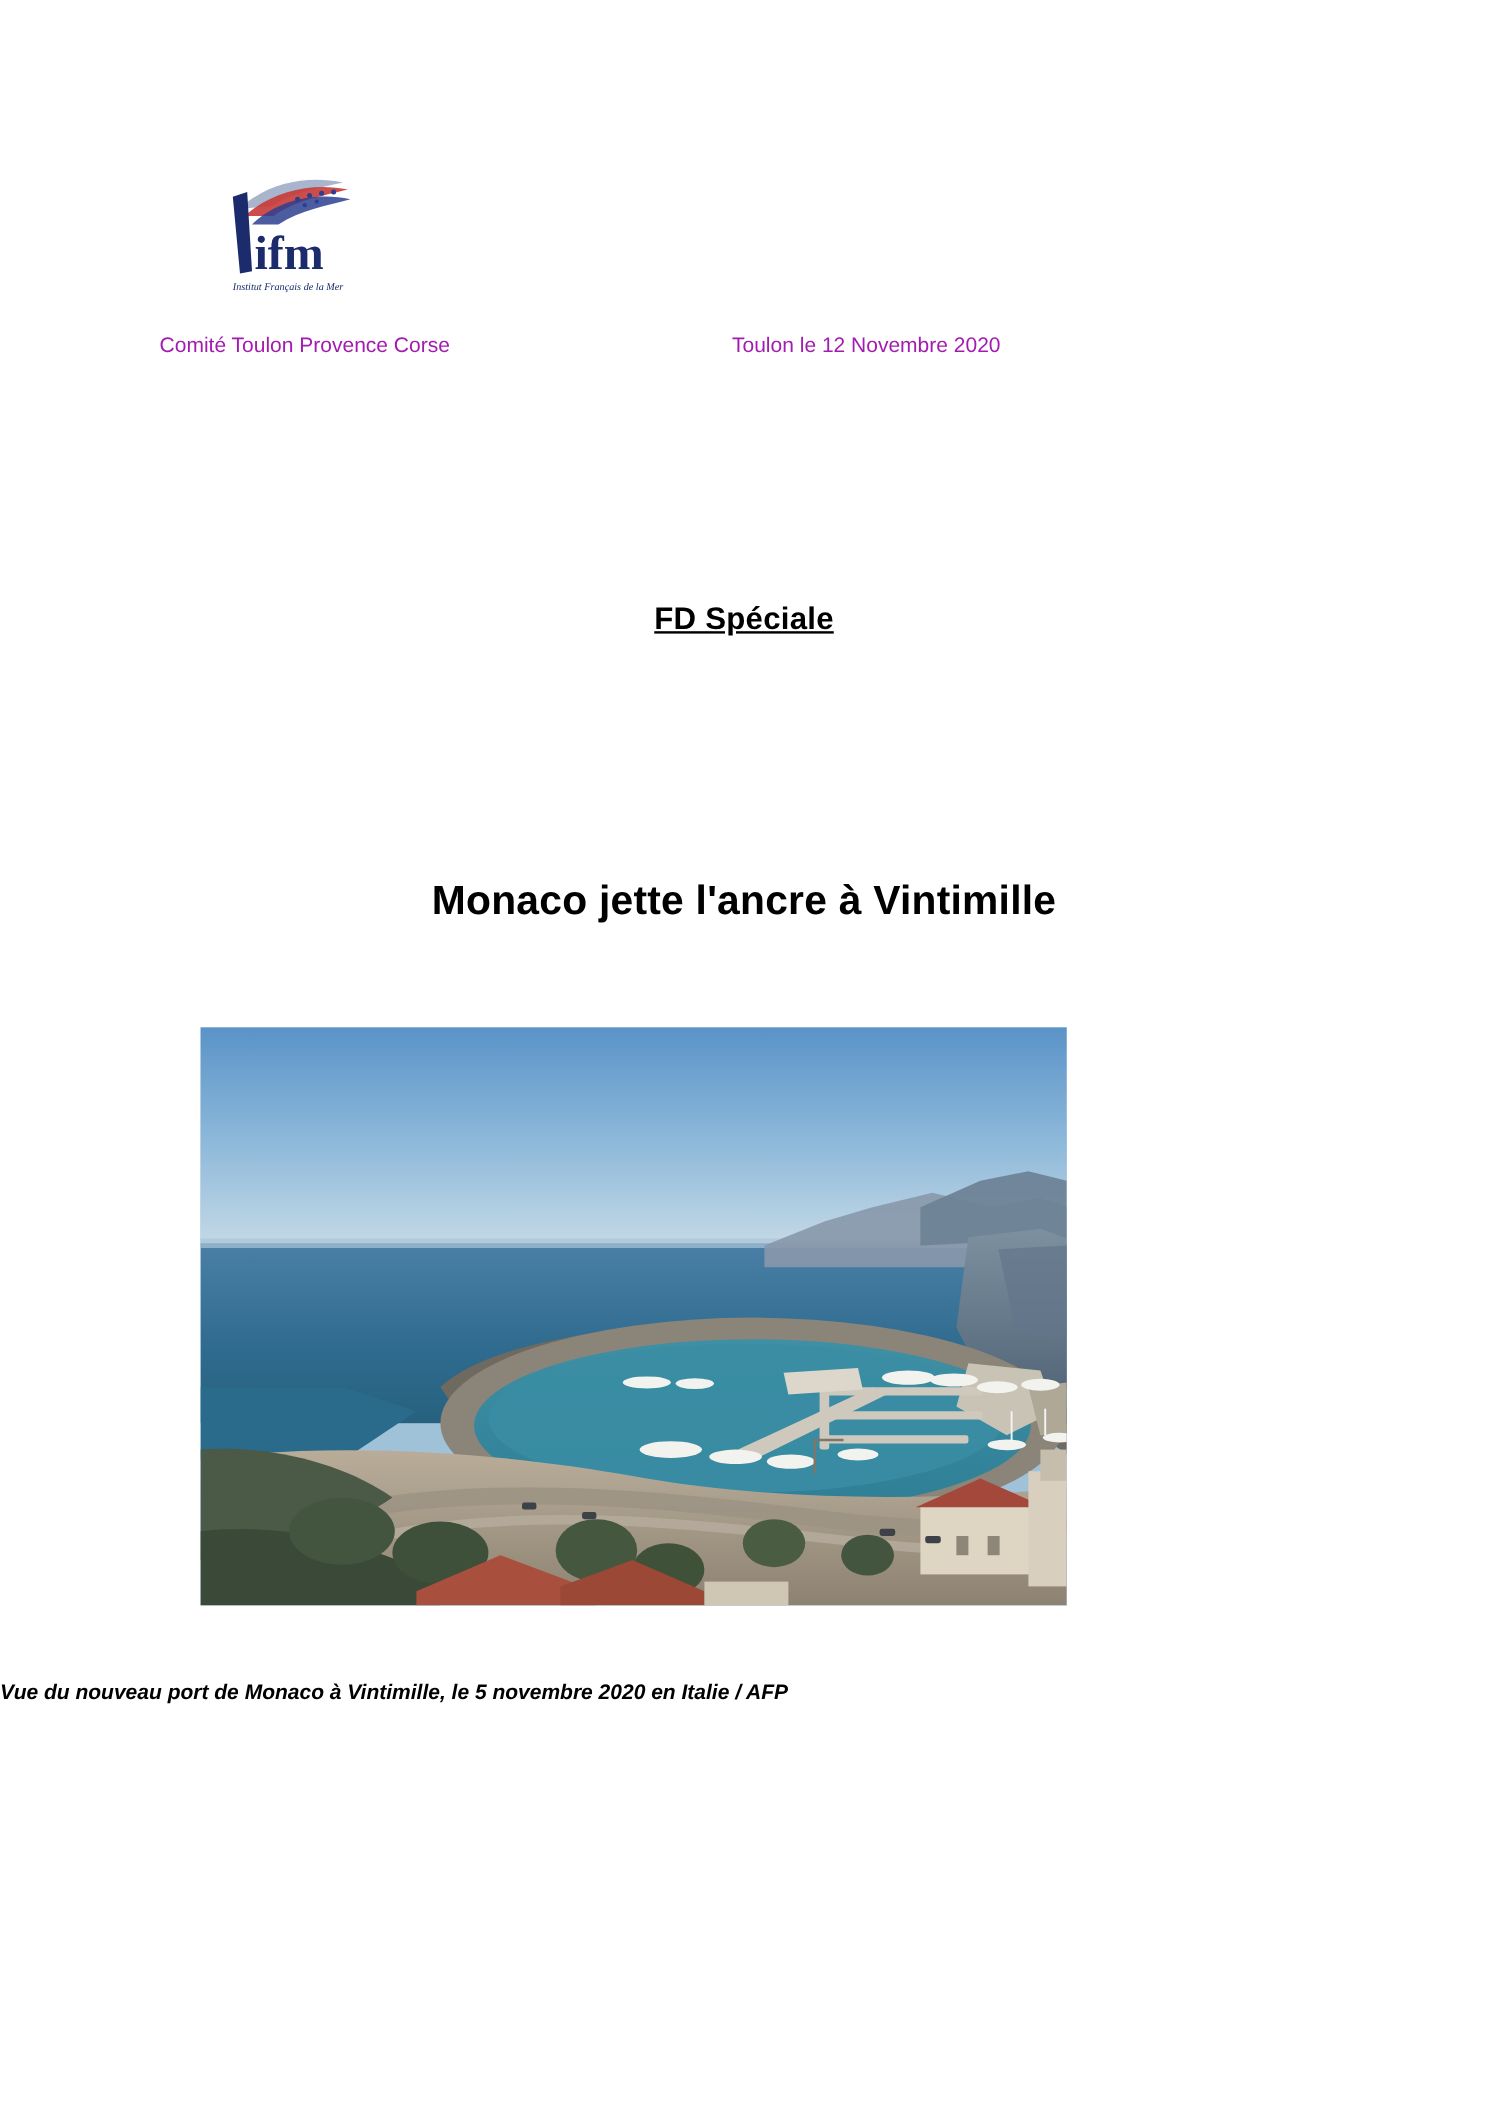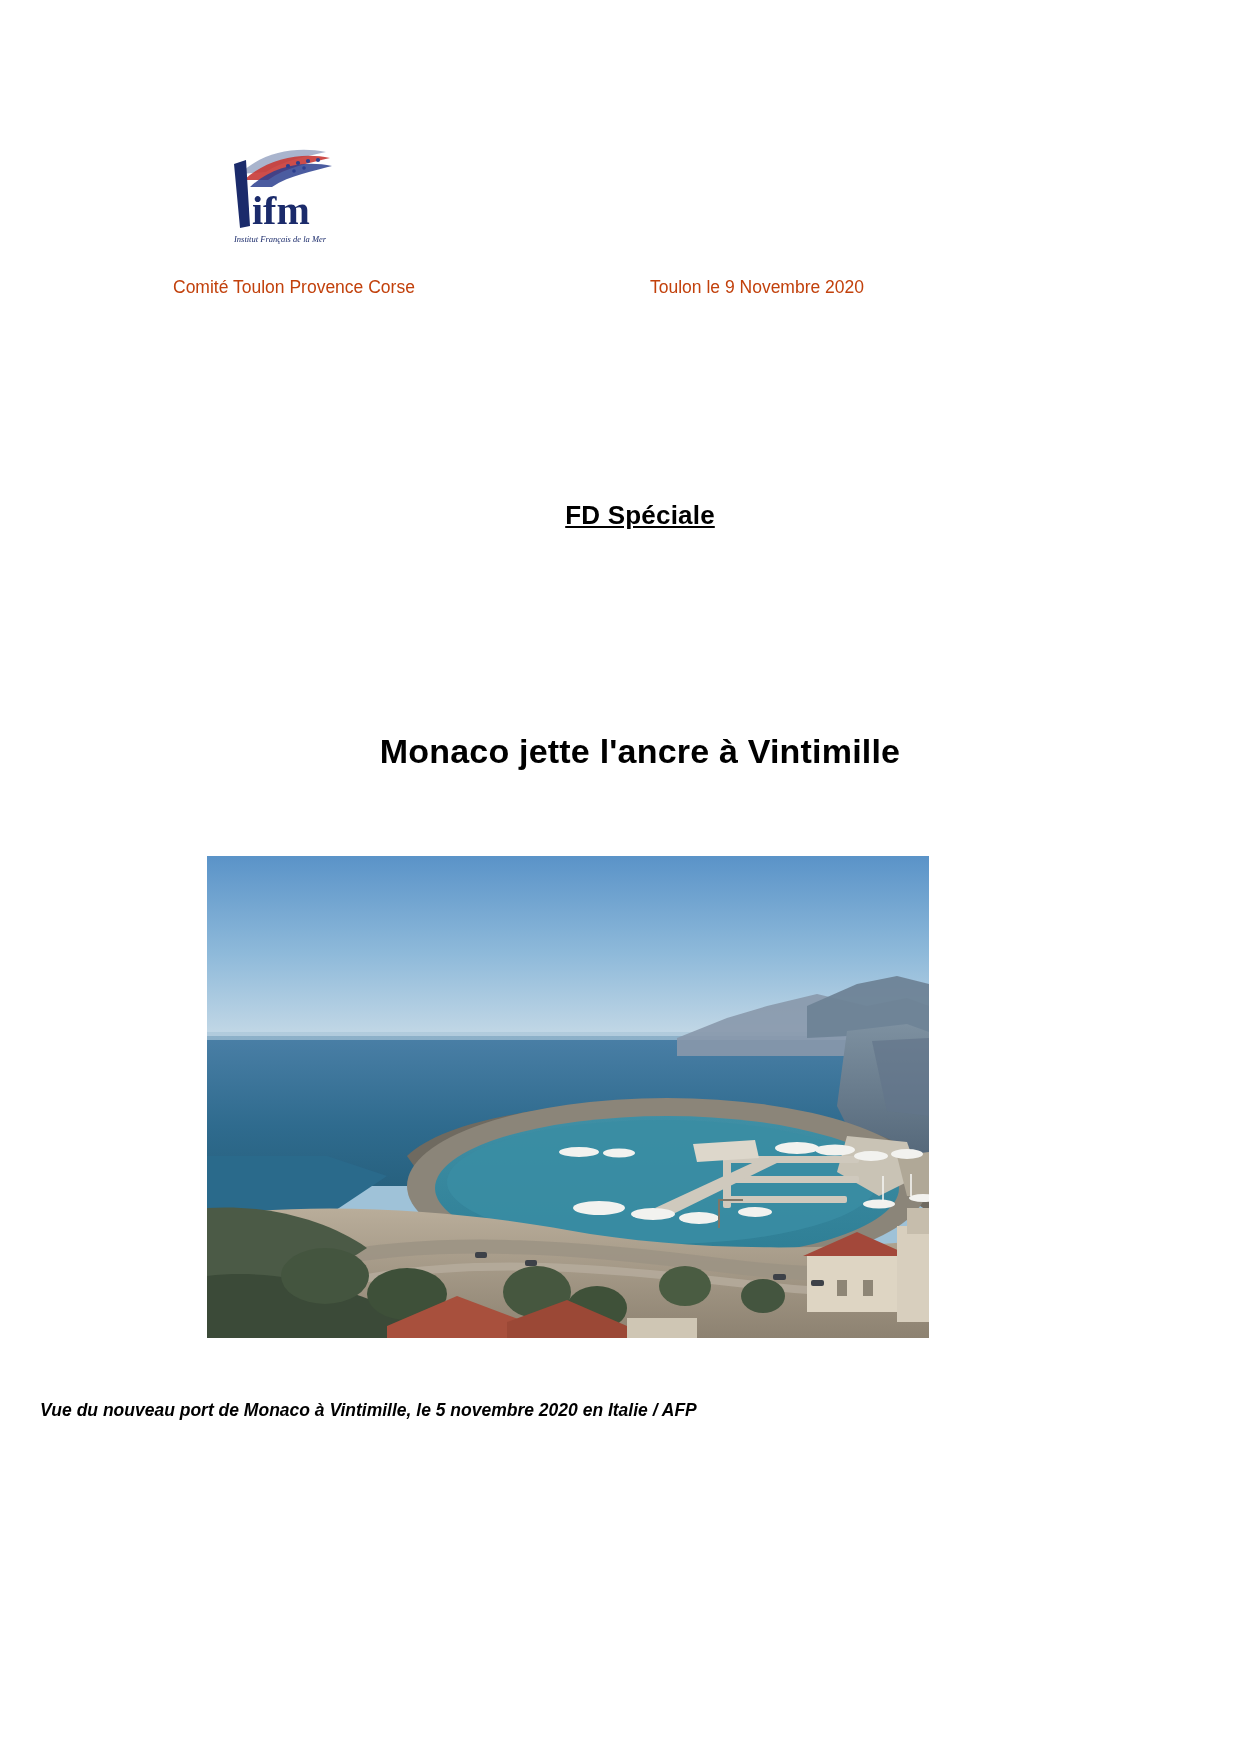--- a/index.html
+++ b/index.html
@@ -13,21 +13,20 @@
     position: relative;
     font-family: "Liberation Sans", sans-serif;
     color: #000000;
     overflow: hidden;
   }
 
   .page {
     position: absolute;
     inset: 0;
     background: #fff;
-    margin-left: 40px;
   }
 
   
   .logo-block {
     position: absolute;
     left: 170px;
     top: 130px;
     width: 160px;
     height: 125px;
   }
@@ -35,21 +34,21 @@
 
   
   .header-row {
     position: absolute;
     left: 133px;
     top: 275px;
     width: 975px;
     height: 24px;
     font-size: 17.5px;
     line-height: 24px;
-    color: #c2410c;
+    color: #a21caf;
   }
   .header-left {
     position: absolute;
     left: 0;
     top: 0;
     white-space: nowrap;
   }
   .header-right {
     position: absolute;
     left: 477px;
@@ -132,21 +131,21 @@
       <g fill="#1b2b6b" font-family="'Liberation Serif', serif">
         <text x="42" y="94" font-size="40" font-weight="bold">ifm</text>
       </g>
 
       <text x="24" y="112" font-size="8.5" fill="#1b2b6b" font-style="italic" font-family="'Liberation Serif', serif">Institut Français de la Mer</text>
     </svg>
   </div>
 
   <div class="header-row">
     <span class="header-left">Comité Toulon Provence Corse</span>
-    <span class="header-right">Toulon le 9 Novembre 2020</span>
+    <span class="header-right">Toulon le 12 Novembre 2020</span>
   </div>
 
   <div class="doc-subject">FD Spéciale</div>
 
   <div class="doc-title">Monaco jette l'ancre à Vintimille</div>
 
   <div class="figure">
     <svg class="photo" viewBox="0 0 722 482" preserveAspectRatio="none">
       <defs>
         <linearGradient id="sky" x1="0" y1="0" x2="0" y2="1">

